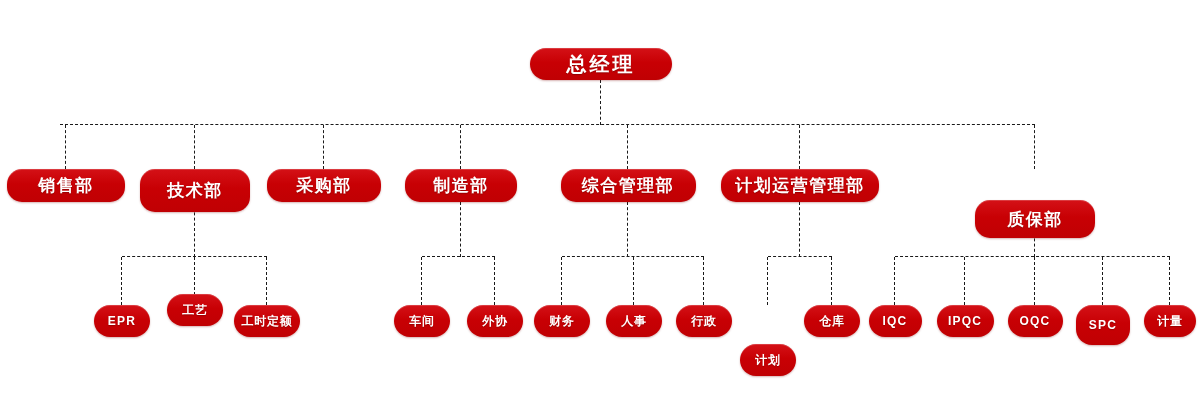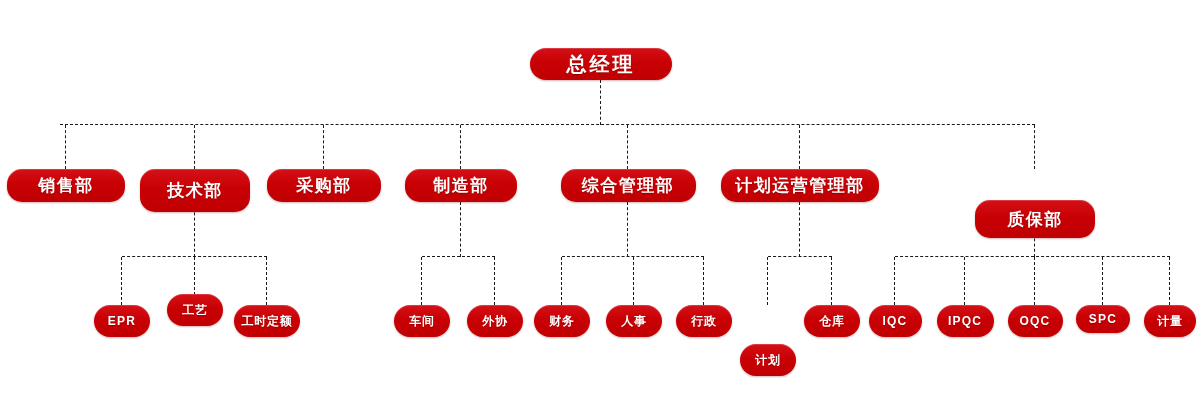--- a/index.html
+++ b/index.html
@@ -127,16 +127,16 @@
       <div class="node node-leaf" style="left: 534px; top: 305px; width: 56px; height: 32px;">财务</div>
       <div class="node node-leaf" style="left: 606px; top: 305px; width: 56px; height: 32px;">人事</div>
       <div class="node node-leaf" style="left: 676px; top: 305px; width: 56px; height: 32px;">行政</div>
       <div class="node node-dept" style="left: 721px; top: 169px; width: 158px; height: 33px;">计划运营管理部</div>
       <div class="node node-leaf" style="left: 740px; top: 305px; width: 56px; height: 32px; margin-top: 39px;">计划</div>
       <div class="node node-leaf" style="left: 804px; top: 305px; width: 56px; height: 32px;">仓库</div>
       <div class="node node-dept" style="left: 975px; top: 169px; width: 120px; height: 38px; margin-top: 31px;">质保部</div>
       <div class="node node-leaf latin" style="left: 868.5px; top: 305px; width: 53px; height: 32px;">IQC</div>
       <div class="node node-leaf latin" style="left: 936.5px; top: 305px; width: 57px; height: 32px;">IPQC</div>
       <div class="node node-leaf latin" style="left: 1007.5px; top: 305px; width: 55px; height: 32px;">OQC</div>
-      <div class="node node-leaf latin" style="left: 1076px; top: 305px; width: 54px; height: 28px; text-align: center;">SPC</div>
+      <div class="node node-leaf latin" style="left: 1076px; top: 305px; width: 54px; height: 40px; text-align: center;">SPC</div>
       <div class="node node-leaf" style="left: 1144px; top: 305px; width: 52px; height: 32px;">计量</div>
     </div>
 </div>
 
 </body></html>

